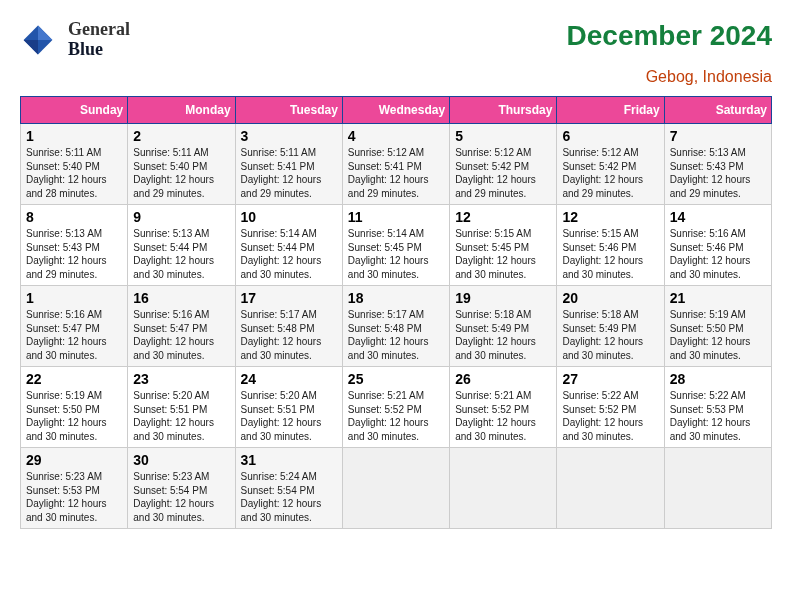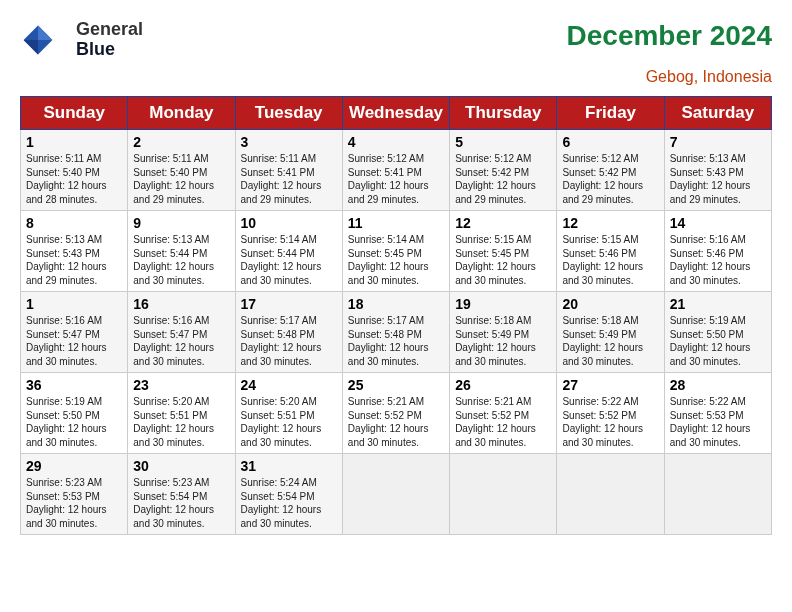--- a/index.html
+++ b/index.html
@@ -12,21 +12,22 @@
     }
     .header-area {
       display: flex;
       justify-content: space-between;
       align-items: flex-start;
       margin-bottom: 10px;
     }
     .logo {
       display: flex;
       align-items: center;
-      gap: 20px;
+      gap: 12px;
+      font-family: Liberation Serif, serif;
     }
     .logo-text {
       font-size: 18px;
       font-weight: bold;
       line-height: 1.1;
     }
     .logo-general { color: #333; }
     .logo-blue { color: #0f172a; }
     .logo-icon {
       width: 36px;
@@ -44,25 +45,25 @@
       font-size: 16px;
       color: #c2410c;
       margin-top: 16px;
     }
     table {
       width: 100%;
       border-collapse: collapse;
       font-size: 11px;
     }
     thead tr th {
-      background-color: #b91c1c;
+      background-color: #ec4899;
       color: #fff;
       padding: 6px 4px;
-      text-align: center;
-      font-size: 17px;
+      text-align: right;
+      font-size: 12px;
       font-weight: bold;
       border: 1px solid #1a4499;
     }
     tbody tr td {
       vertical-align: top;
       padding: 4px 5px;
       border: 1px solid #ccc;
       width: 14.28%;
       min-height: 80px;
     }
@@ -248,21 +249,21 @@
         </td>
         <td>
           <span class="day-number">21</span>
           <div class="day-info" style="white-space: pre-line;">Sunrise: 5:19 AM
 Sunset: 5:50 PM
 Daylight: 12 hours and 30 minutes.</div>
         </td>
       </tr>
       <tr>
         <td>
-          <span class="day-number">36</span>
+          <span class="day-number">22</span>
           <div class="day-info" style="white-space: pre-line;">Sunrise: 5:19 AM
 Sunset: 5:50 PM
 Daylight: 12 hours and 30 minutes.</div>
         </td>
         <td>
           <span class="day-number">23</span>
           <div class="day-info" style="white-space: pre-line;">Sunrise: 5:20 AM
 Sunset: 5:51 PM
 Daylight: 12 hours and 30 minutes.</div>
         </td>

